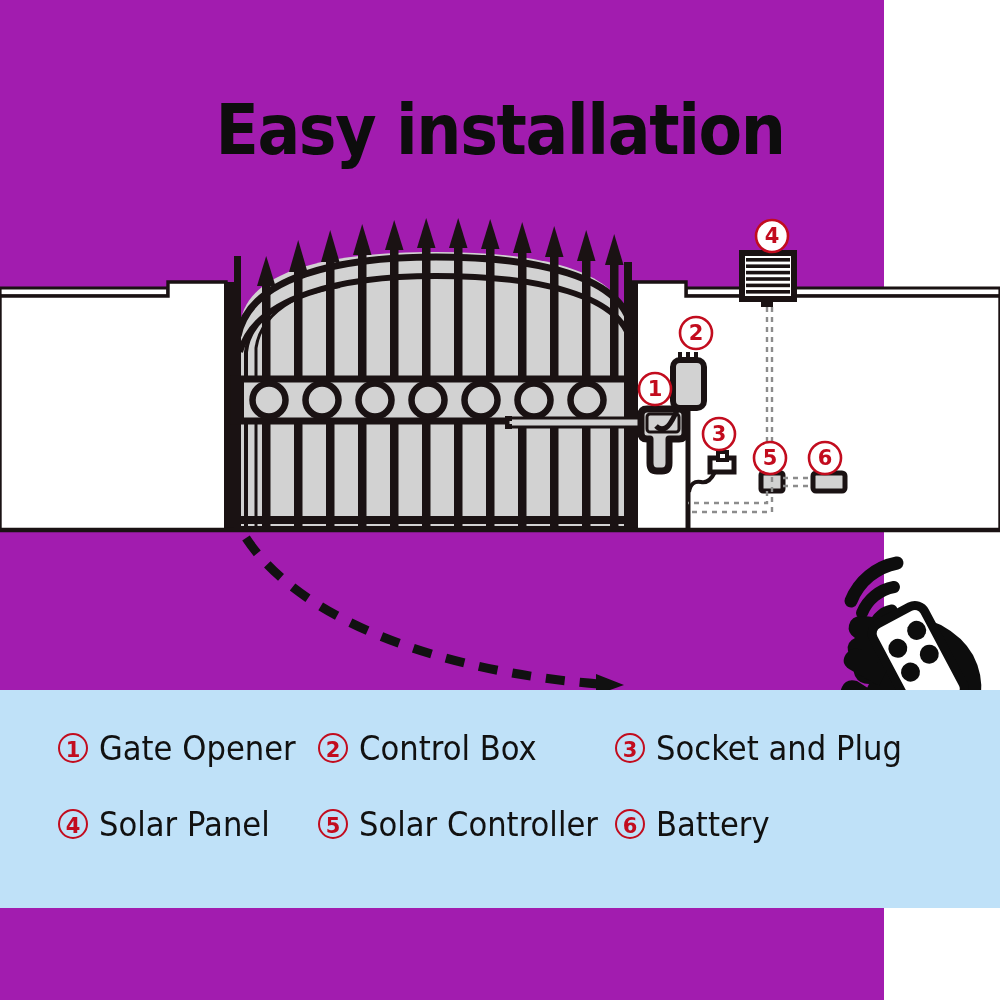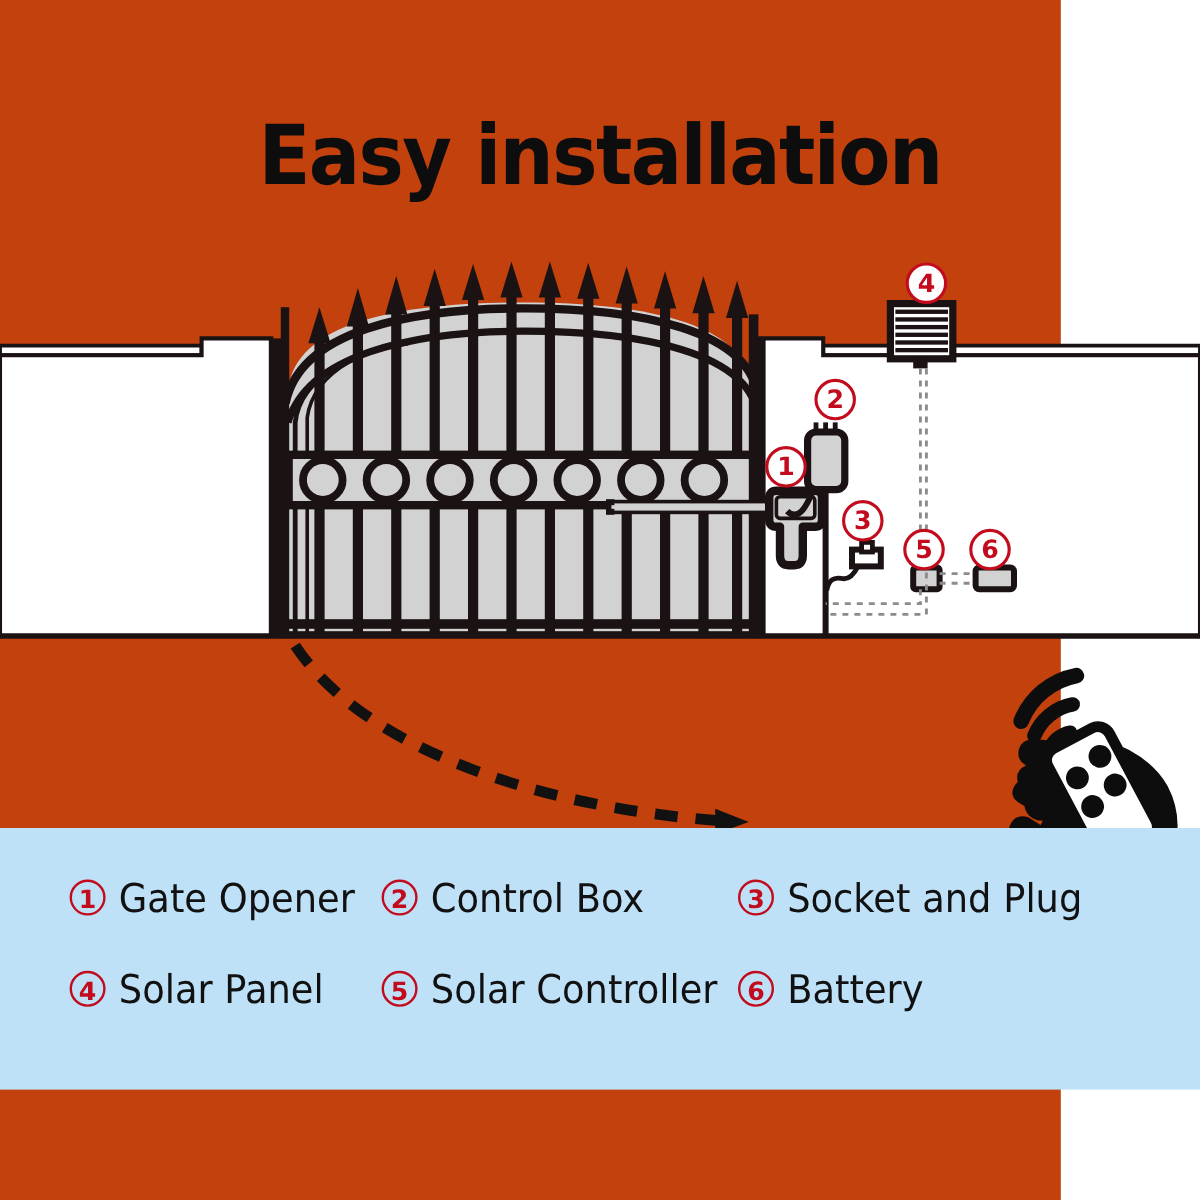--- a/index.html
+++ b/index.html
@@ -12,21 +12,21 @@
     width: 1000px;
     height: 1000px;
     overflow: hidden;
     font-family: "Liberation Sans", sans-serif;
     -webkit-font-smoothing: antialiased;
   }
   #page {
     position: relative;
     width: 884px;
     height: 1000px;
-    background: #c2410c;
+    background: #a21caf;
   }
 
   
   #title {
     position: absolute;
     left: 0;
     top: 96px;
     width: 1000px;
     text-align: center;
     font-family: "DejaVu Sans", sans-serif;

